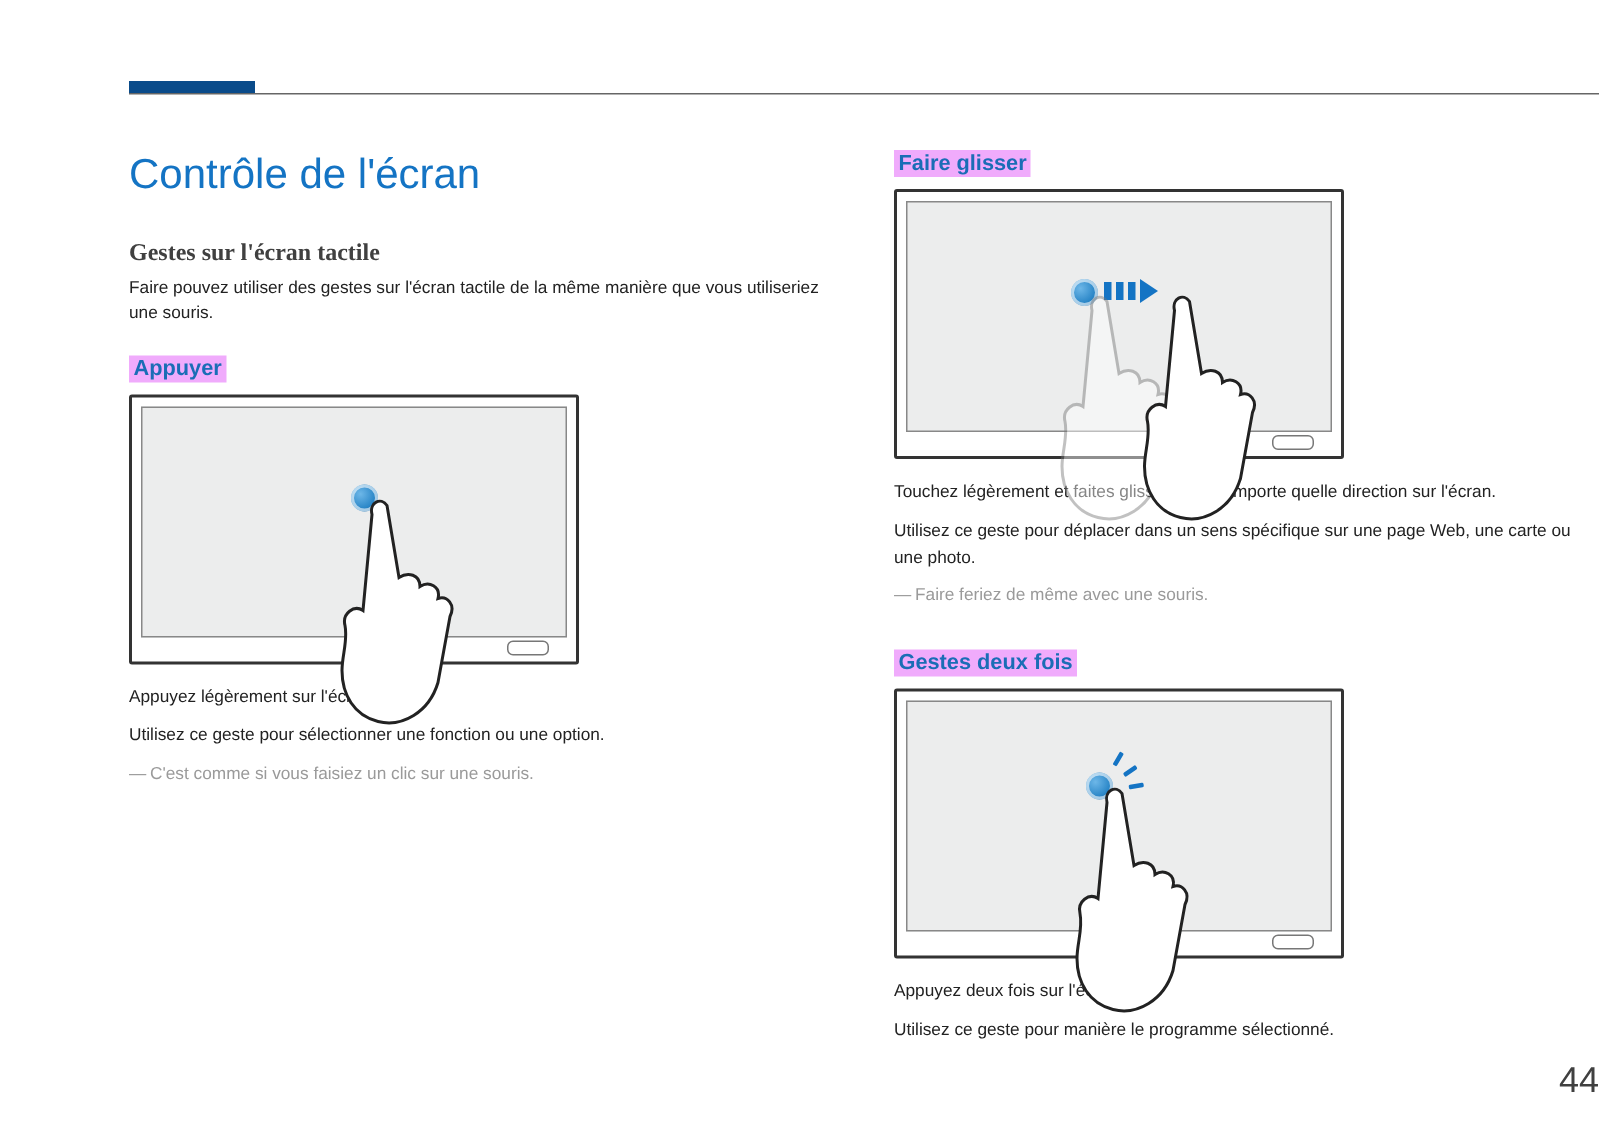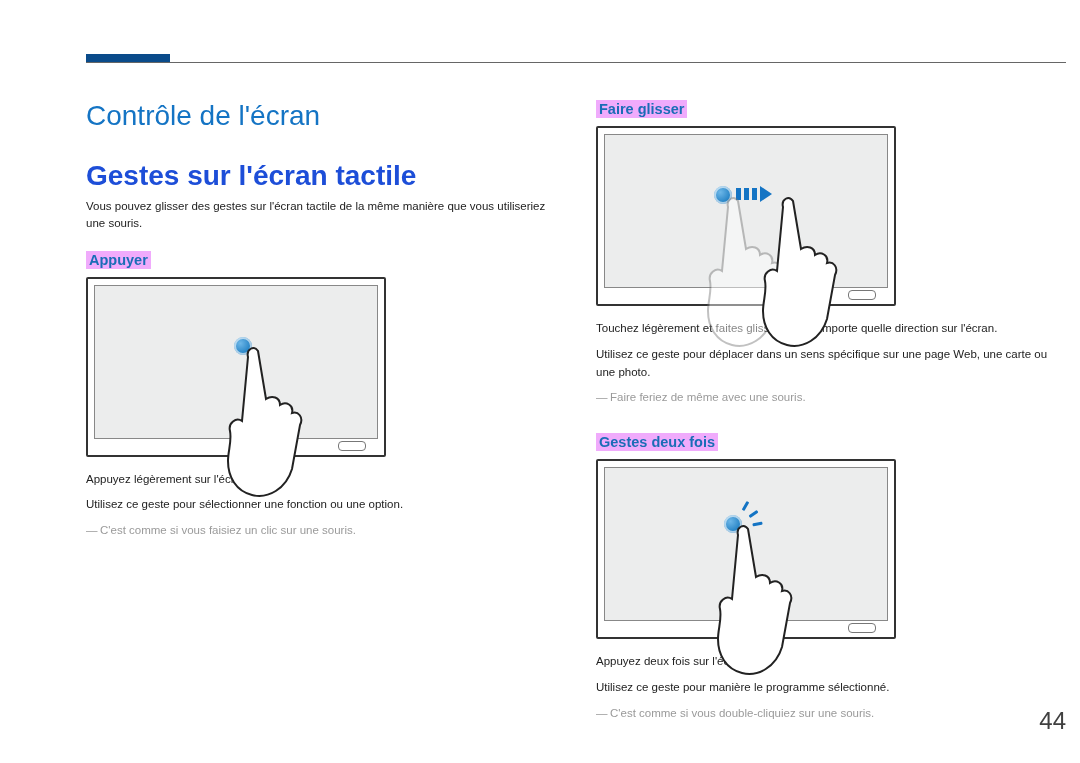--- a/index.html
+++ b/index.html
@@ -47,24 +47,25 @@
     width: 470px;
     box-sizing: border-box;
   }
   h1.title {
     font-size: 28px;
     font-weight: 400;
     color: #1474c4;
     margin: 0 0 28px 0;
   }
   h2.subtitle {
-    font-size: 28px;
+    font-size: 16px;
     font-weight: 600;
-    color: #1d4ed8;
+    color: #404040;
     margin: 0 0 6px 0;
+    font-family: Liberation Serif, serif;
   }
   .intro {
     font-size: 11.5px;
     color: #222;
     margin: 0 0 18px 0;
     line-height: 1.5;
   }
   .gesture-heading {
     display: inline-block;
     font-size: 14.5px;
@@ -182,21 +183,21 @@
 <div class="page">
   <div class="top-accent"></div>
   <div class="top-rule"></div>
 
   <div class="content">
 
     <div class="col">
       <h1 class="title">Contrôle de l'écran</h1>
 
       <h2 class="subtitle">Gestes sur l'écran tactile</h2>
-      <p class="intro">Vous pouvez glisser des gestes sur l'écran tactile de la même manière que vous utiliseriez une souris.</p>
+      <p class="intro">Faire pouvez utiliser des gestes sur l'écran tactile de la même manière que vous utiliseriez une souris.</p>
 
       <div class="block">
         <span class="gesture-heading">Appuyer</span>
 
         <div class="screen-illus">
           <div class="bezel"></div>
           <div class="inner"></div>
           <div class="btn-pill"></div>
           <div class="touch-dot" style="left:148px; top:60px;"></div>
           <svg class="hand" style="left:120px; top:62px;" viewBox="0 0 120 190">
@@ -255,20 +256,19 @@
           <div class="spark" style="left:156px; top:50px; transform:rotate(55deg);"></div>
           <div class="spark" style="left:160px; top:60px; transform:rotate(80deg);"></div>
 
           <svg class="hand" style="left:100px; top:58px;" viewBox="0 0 120 190">
             <path d="M42 18 C40 10 48 6 52 12 L60 60 C66 56 74 58 74 66 C80 62 88 66 86 74 C92 72 98 78 94 86 L86 130 C80 150 62 160 46 156 C30 152 22 138 22 122 C22 112 26 102 24 92 C22 84 30 78 36 82 Z" fill="#fff" stroke="#222" stroke-width="2"></path>
           </svg>
         </div>
 
         <p class="body">Appuyez deux fois sur l'écran.</p>
         <p class="body">Utilisez ce geste pour manière le programme sélectionné.</p>
-        <p class="note">C'est comme si vous double-cliquiez sur une souris.</p>
       </div>
 
     </div>
   </div>
 
   <div class="page-num">44</div>
 </div>
 
 </body></html>

